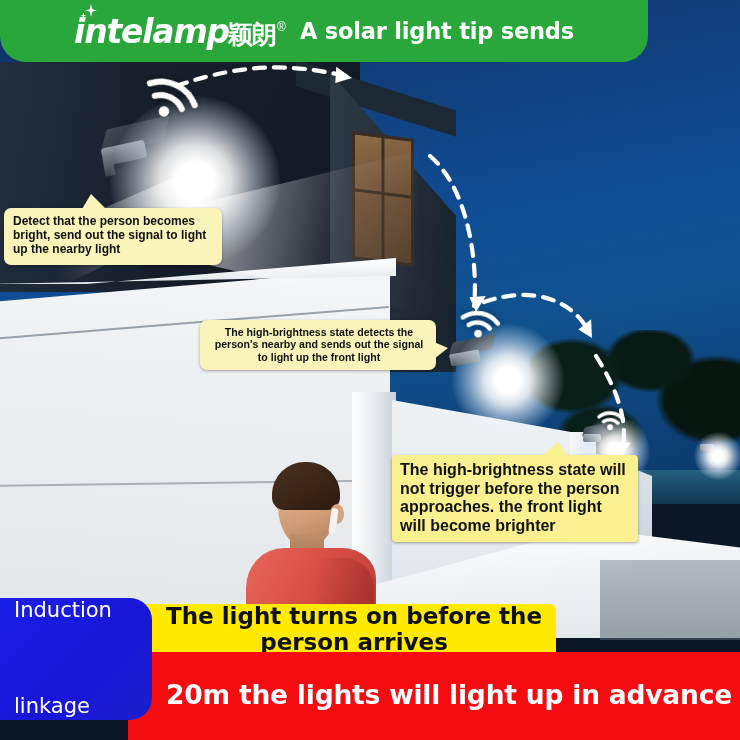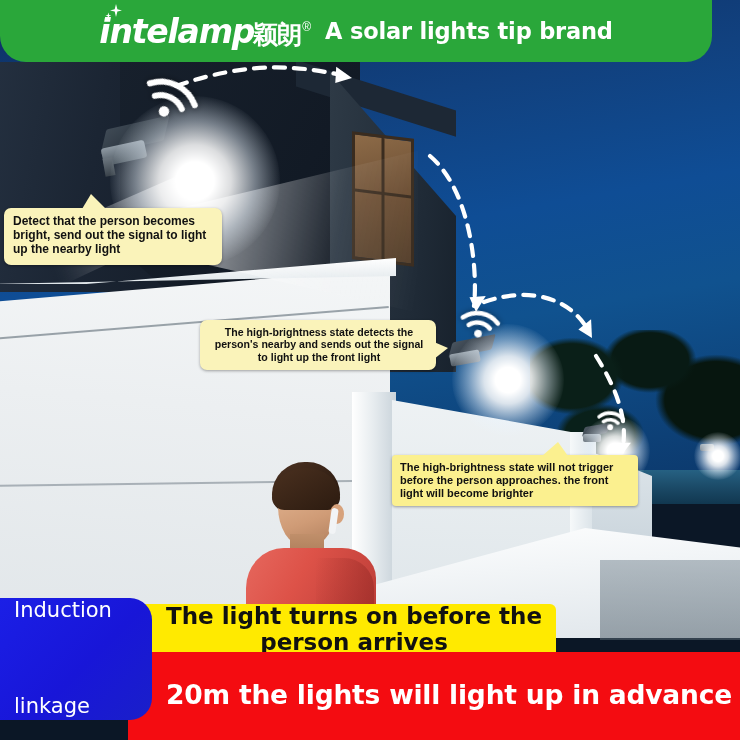--- a/index.html
+++ b/index.html
@@ -286,32 +286,32 @@
     font-size:10.6px; text-align:center;
   }
   .bubble-2 .tail {
     right:-12px; top:22px;
     border-top:6px solid transparent;
     border-bottom:11px solid transparent;
     border-left:14px solid #faf3ba;
   }
   .bubble-3 {
     left:392px; top:455px; width:246px; padding:6px 7px 7px 8px;
-    font-size:11px; background:#fbf08f; border-radius:4px;
+    font-size:16px; background:#fbf08f; border-radius:4px;
   }
   .bubble-3 .tail {
     left:150px; top:-13px;
     border-left:16px solid transparent;
     border-right:10px solid transparent;
     border-bottom:14px solid #fbf08f;
   }
 
   
   .header {
-    position:absolute; left:0; top:0; width:712px; height:62px;
+    position:absolute; left:0; top:0; width:648px; height:62px;
     background:#2aa73a;
     border-bottom-left-radius:26px;
     border-bottom-right-radius:26px;
     display:flex; align-items:center; justify-content:center;
     z-index:20;
   }
   .logo-wrap {
     display:flex; align-items:baseline; position:relative;
     margin-right:14px;
   }
@@ -515,21 +515,21 @@
   <div class="header">
     <div class="logo-wrap">
       <svg class="sparkle" viewBox="0 0 20 20">
         <path d="M11 0 L12.4 5.3 L17 6.4 L12.4 7.6 L11 13 L9.7 7.6 L5 6.4 L9.7 5.3 Z" fill="#ffffff"></path>
         <path d="M3.4 8.6 L4.1 10.9 L6.3 11.6 L4.1 12.3 L3.4 14.6 L2.7 12.3 L0.5 11.6 L2.7 10.9 Z" fill="#ffffff"></path>
       </svg>
       <span class="logo-word">intelamp</span>
       <span class="logo-cn">颖朗</span>
       <span class="logo-r">®</span>
     </div>
-    <div class="header-tagline">A solar lights tip brand</div>
+    <div class="header-tagline">A solar light tip sends</div>
   </div>
 
   <div class="banner-yellow">
     <span>The light turns on before the person arrives</span>
   </div>
 
   <div class="banner-red">
     <span>20m the lights will light up in advance</span>
   </div>
 

